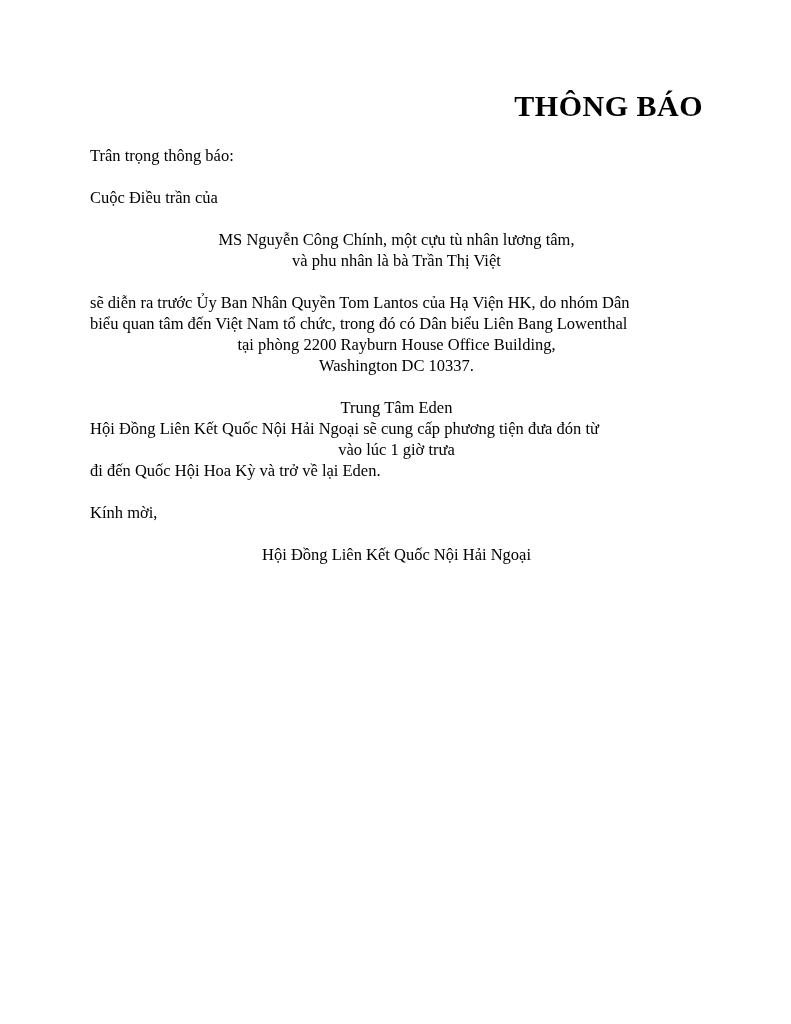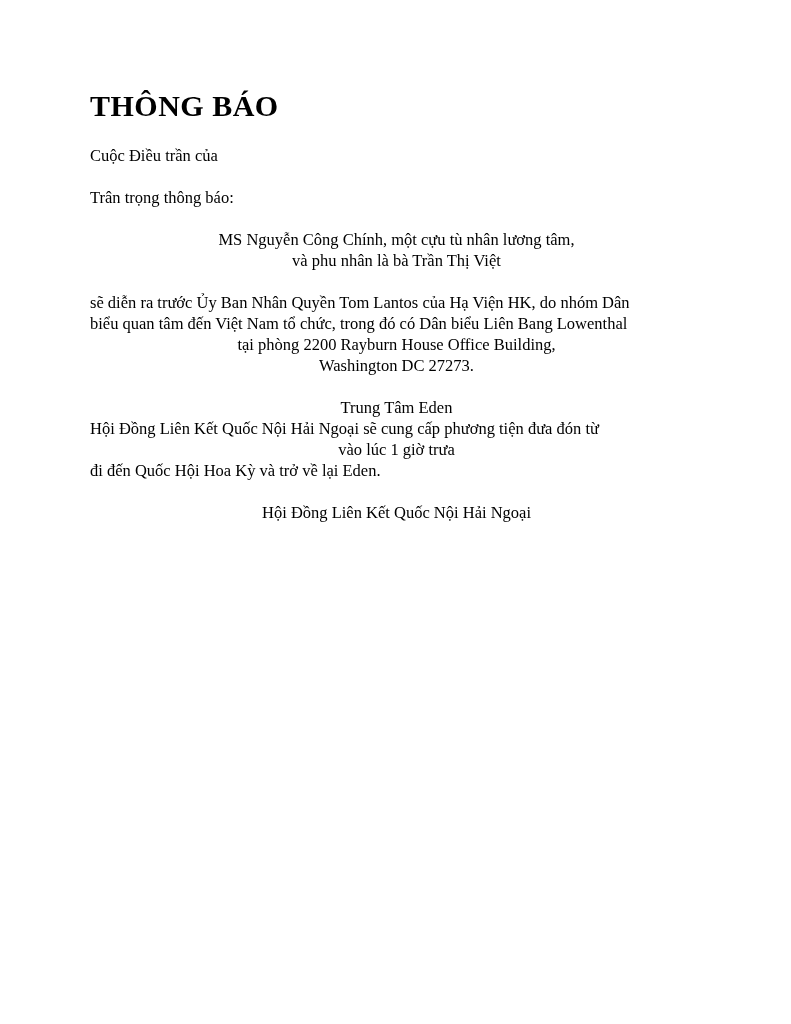--- a/index.html
+++ b/index.html
@@ -15,60 +15,61 @@
   }
   .page {
     width: 791px;
     height: 1024px;
     background: #ffffff;
     padding: 88px 88px 0 90px;
   }
   .doc-title {
     font-size: 30px;
     font-weight: bold;
-    text-align: left;
+    text-align: right;
     line-height: 36px;
     margin-bottom: 21px;
     letter-spacing: 0.5px;
   }
   p, .line {
     font-size: 16.5px;
     line-height: 21px;
   }
   .para { margin-bottom: 21px; }
   .center { text-align: center; }
   .left { text-align: left; }
   .b { font-weight: normal; }
 </style>
 </head>
 <body>
 
 <div class="page">
 
   <h1 class="doc-title">THÔNG BÁO</h1>
 
+  <p class="para left">Trân trọng thông báo:</p>
+
   <p class="para left">Cuộc Điều trần của</p>
-
-  <p class="para left">Trân trọng thông báo:</p>
 
   <div class="para">
     <div class="line center b">MS Nguyễn Công Chính, một cựu tù nhân lương tâm,</div>
     <div class="line center b">và phu nhân là bà Trần Thị Việt</div>
   </div>
 
   <div class="para">
     <div class="line left">sẽ diễn ra trước Ủy Ban Nhân Quyền Tom Lantos của Hạ Viện HK, do nhóm Dân</div>
     <div class="line left">biểu quan tâm đến Việt Nam tổ chức, trong đó có Dân biểu Liên Bang Lowenthal</div>
     <div class="line center"><span>tại </span><span class="b">phòng 2200 Rayburn House Office Building,</span></div>
-    <div class="line center"><span class="b">Washington DC 27273</span><span>.</span></div>
+    <div class="line center"><span class="b">Washington DC 10337</span><span>.</span></div>
   </div>
 
   <div class="para">
     <div class="line center b">Trung Tâm Eden</div>
     <div class="line left"><span class="b">Hội Đồng Liên Kết Quốc Nội Hải Ngoại</span><span> sẽ cung cấp phương tiện đưa đón từ</span></div>
     <div class="line center"><span>vào </span><span class="b">lúc 1 giờ trưa</span></div>
     <div class="line left">đi đến Quốc Hội Hoa Kỳ và trở về lại Eden.</div>
   </div>
 
+  <p class="para left">Kính mời,</p>
 
   <p class="para center b">Hội Đồng Liên Kết Quốc Nội Hải Ngoại</p>
 
 </div>
 
 </body></html>

